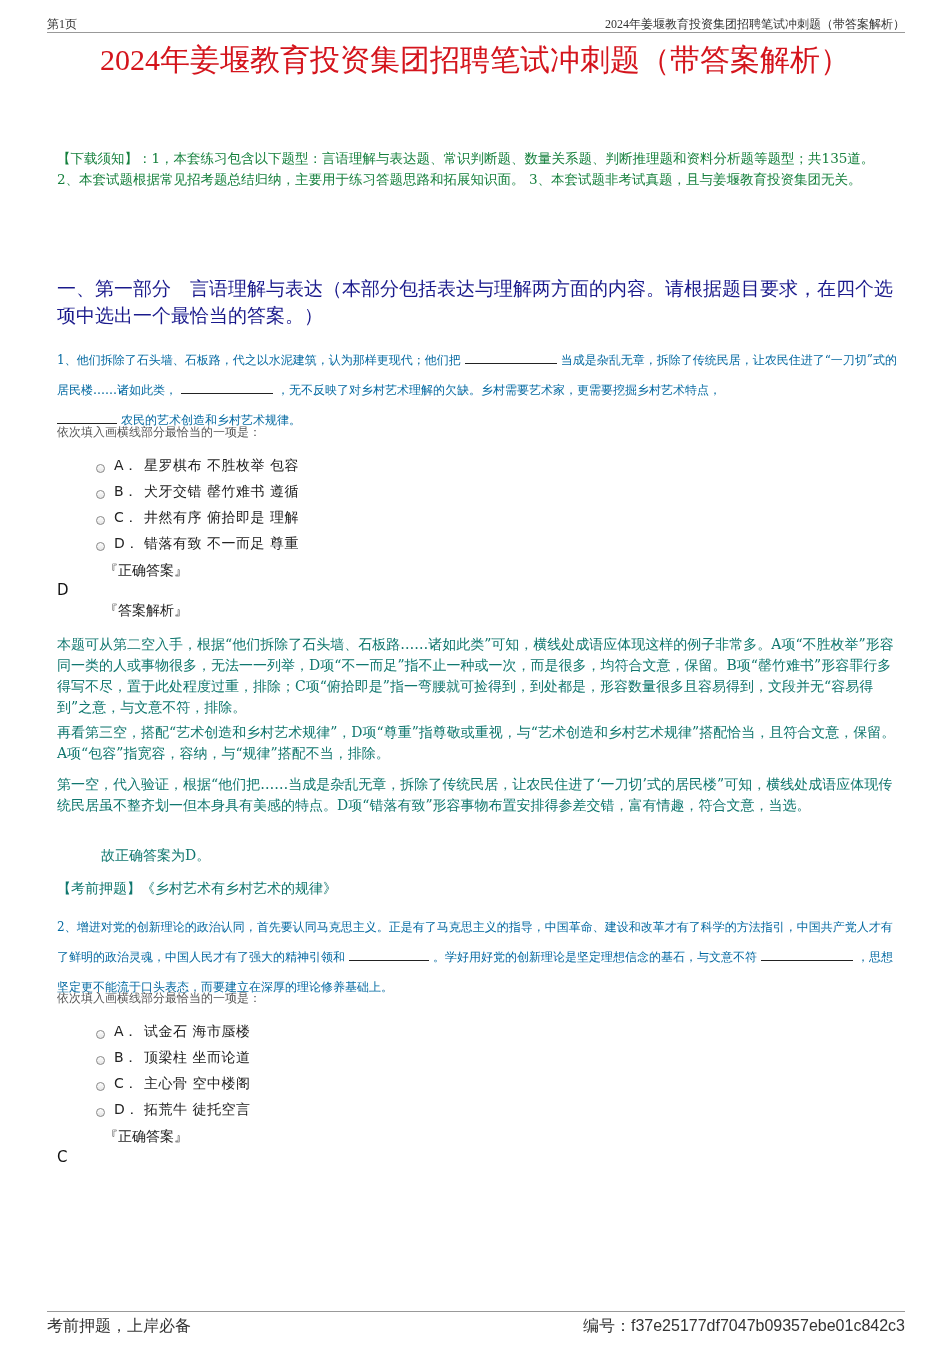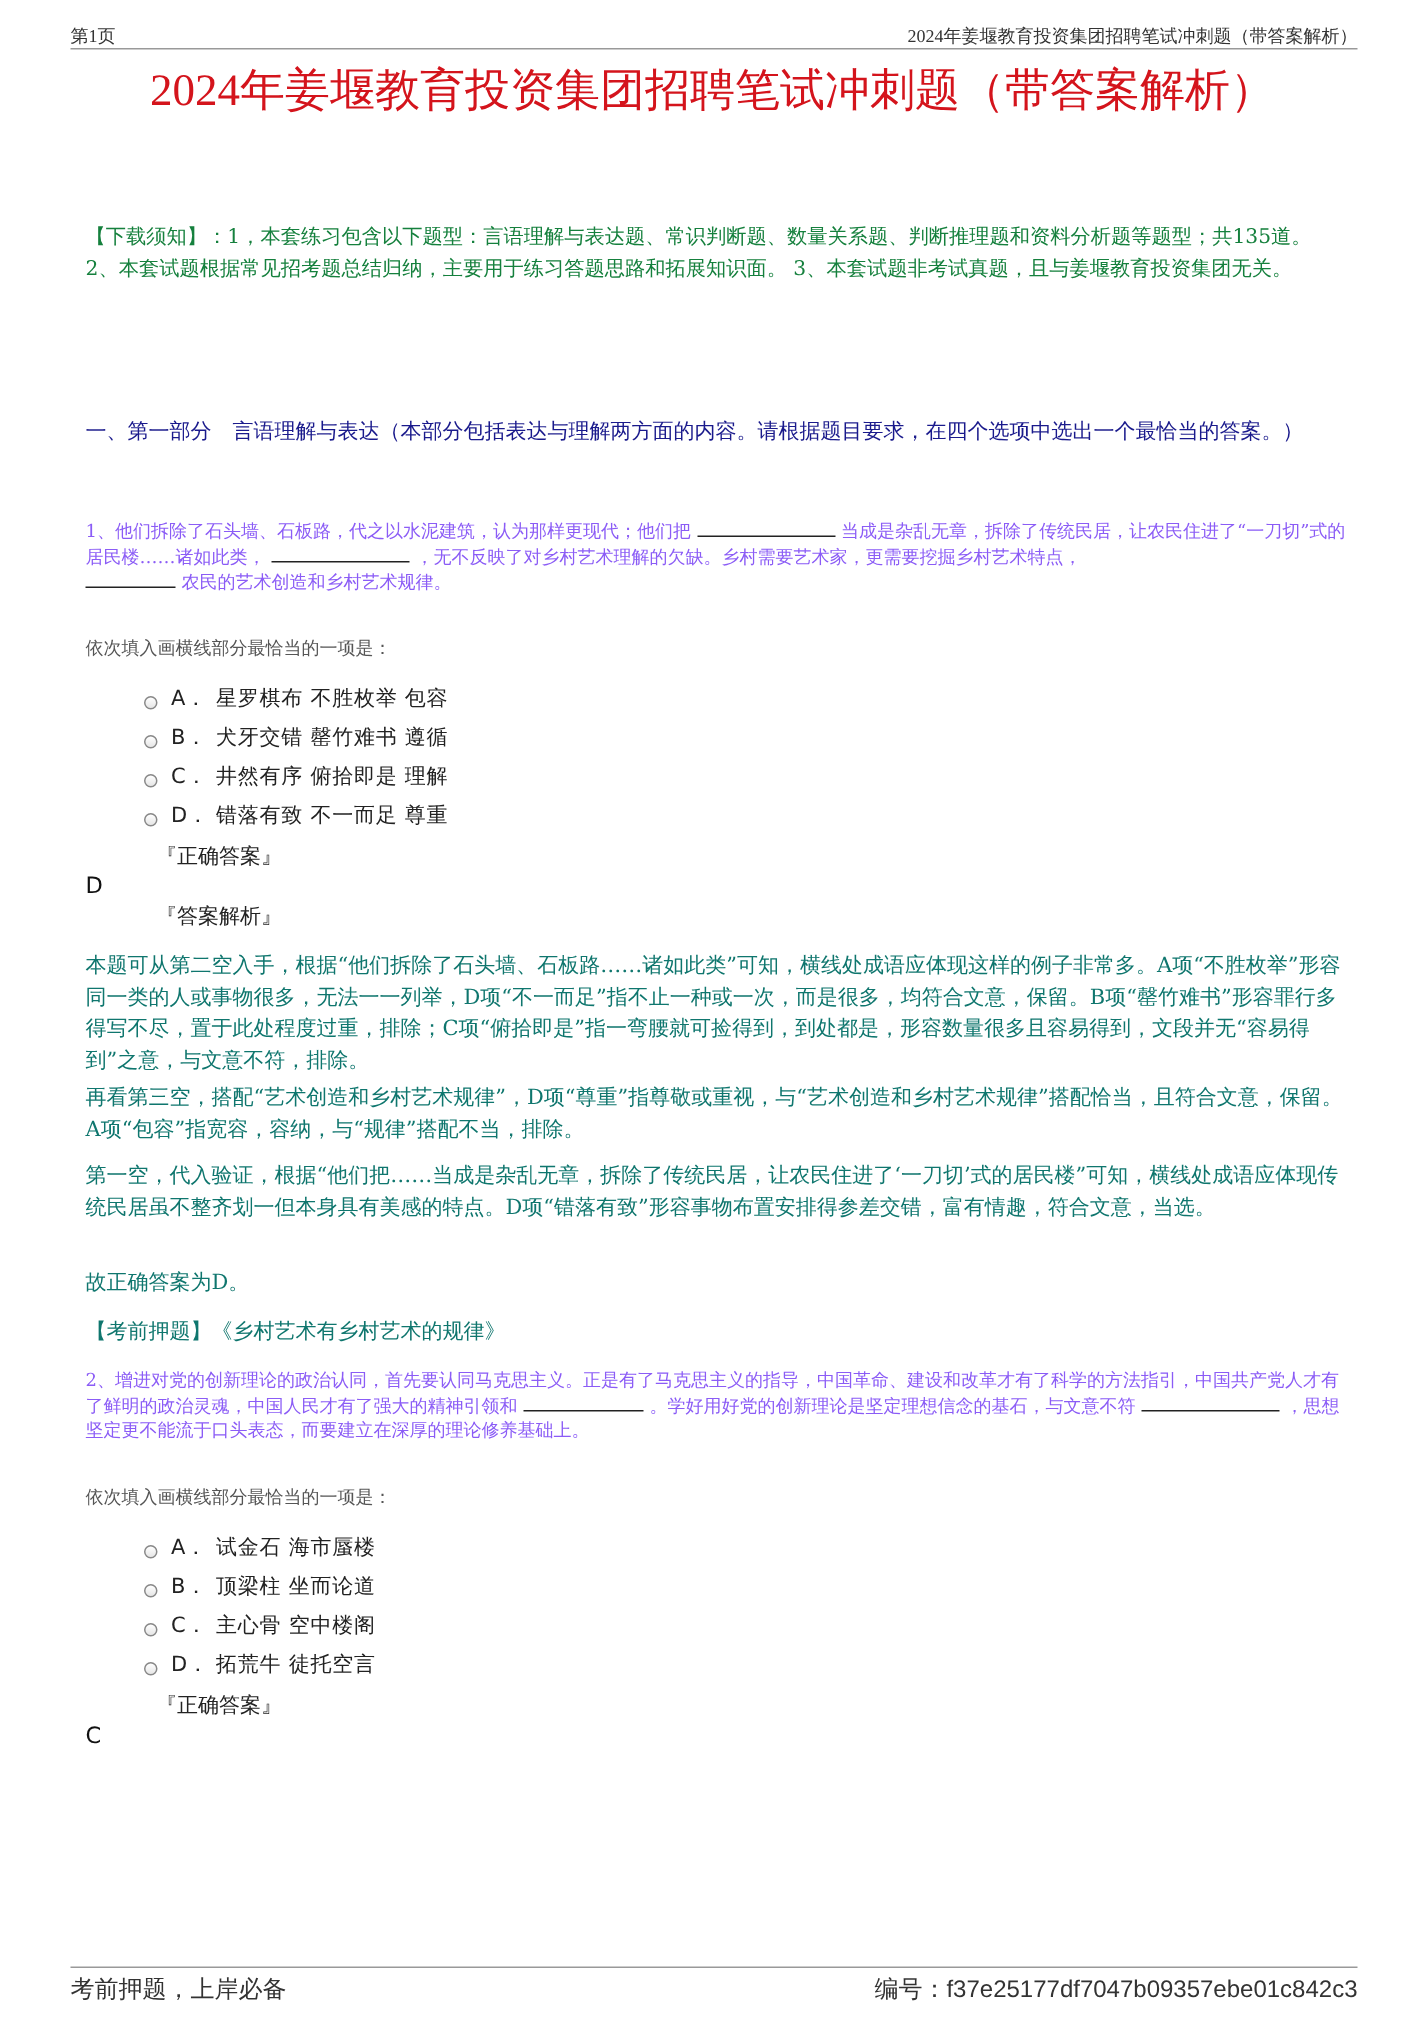--- a/index.html
+++ b/index.html
@@ -19,25 +19,25 @@
     position: absolute; left: 0; right: 0; top: 40px; text-align: center;
     font-family: "Liberation Serif", "DejaVu Serif", serif;
     font-size: 30px; color: #d4141c; letter-spacing: 0px;
   }
   .notice {
     position: absolute; left: 57px; right: 52px; top: 148px;
     font-size: 13.5px; line-height: 21px; color: #15803d;
   }
   .section-heading {
     position: absolute; left: 57px; right: 55px; top: 275px;
-    font-size: 14px; line-height: 27px; color: #1a1a8c;
+    font-size: 19px; line-height: 27px; color: #1a1a8c;
   }
   .q-stem {
     position: absolute; left: 57px; right: 52px;
-    font-size: 12px; line-height: 16px; color: #8b5cf6;
+    font-size: 12px; line-height: 30px; color: #0369a1;
   }
   .blank {
     display: inline-block; border-bottom: 1px solid #222;
     vertical-align: baseline; height: 12px; margin: 0 4px;
   }
   .prompt {
     position: absolute; left: 57px; font-size: 12px; color: #555;
   }
   .options { position: absolute; left: 96px; }
   .option {
@@ -116,21 +116,21 @@
   </div>
 </div>
 
 <div class="label-block" style="top:562px;">『正确答案』</div>
 <div class="answer-letter" style="top:581px;">D</div>
 <div class="label-block" style="top:602px;">『答案解析』</div>
 
 <div class="analysis" style="top:634px;">本题可从第二空入手，根据“他们拆除了石头墙、石板路……诸如此类”可知，横线处成语应体现这样的例子非常多。A项“不胜枚举”形容同一类的人或事物很多，无法一一列举，D项“不一而足”指不止一种或一次，而是很多，均符合文意，保留。B项“罄竹难书”形容罪行多得写不尽，置于此处程度过重，排除；C项“俯拾即是”指一弯腰就可捡得到，到处都是，形容数量很多且容易得到，文段并无“容易得到”之意，与文意不符，排除。</div>
 <div class="analysis" style="top:722px;">再看第三空，搭配“艺术创造和乡村艺术规律”，D项“尊重”指尊敬或重视，与“艺术创造和乡村艺术规律”搭配恰当，且符合文意，保留。A项“包容”指宽容，容纳，与“规律”搭配不当，排除。</div>
 <div class="analysis" style="top:774px;">第一空，代入验证，根据“他们把……当成是杂乱无章，拆除了传统民居，让农民住进了‘一刀切’式的居民楼”可知，横线处成语应体现传统民居虽不整齐划一但本身具有美感的特点。D项“错落有致”形容事物布置安排得参差交错，富有情趣，符合文意，当选。</div>
-<div class="analysis" style="top:845px;">故正确答案为D。</div>
+<div class="analysis" style="top:845px;margin-left:44px;">故正确答案为D。</div>
 <div class="analysis" style="top:878px;">【考前押题】《乡村艺术有乡村艺术的规律》</div>
 
 <div class="q-stem" style="top:912px;">
   <span>2、增进对党的创新理论的政治认同，首先要认同马克思主义。正是有了马克思主义的指导，中国革命、建设和改革才有了科学的方法指引，中国共产党人才有了鲜明的政治灵魂，中国人民才有了强大的精神引领和</span><span class="blank" style="width:80px"></span><span>。学好用好党的创新理论是坚定理想信念的基石，与文意不符</span><span class="blank" style="width:92px"></span><span>，思想坚定更不能流于口头表态，而要建立在深厚的理论修养基础上。</span>
 </div>
 
 <div class="prompt" style="top:990px;">依次填入画横线部分最恰当的一项是：</div>
 
 <div class="options" style="top:1019px;">
   <div class="option">

